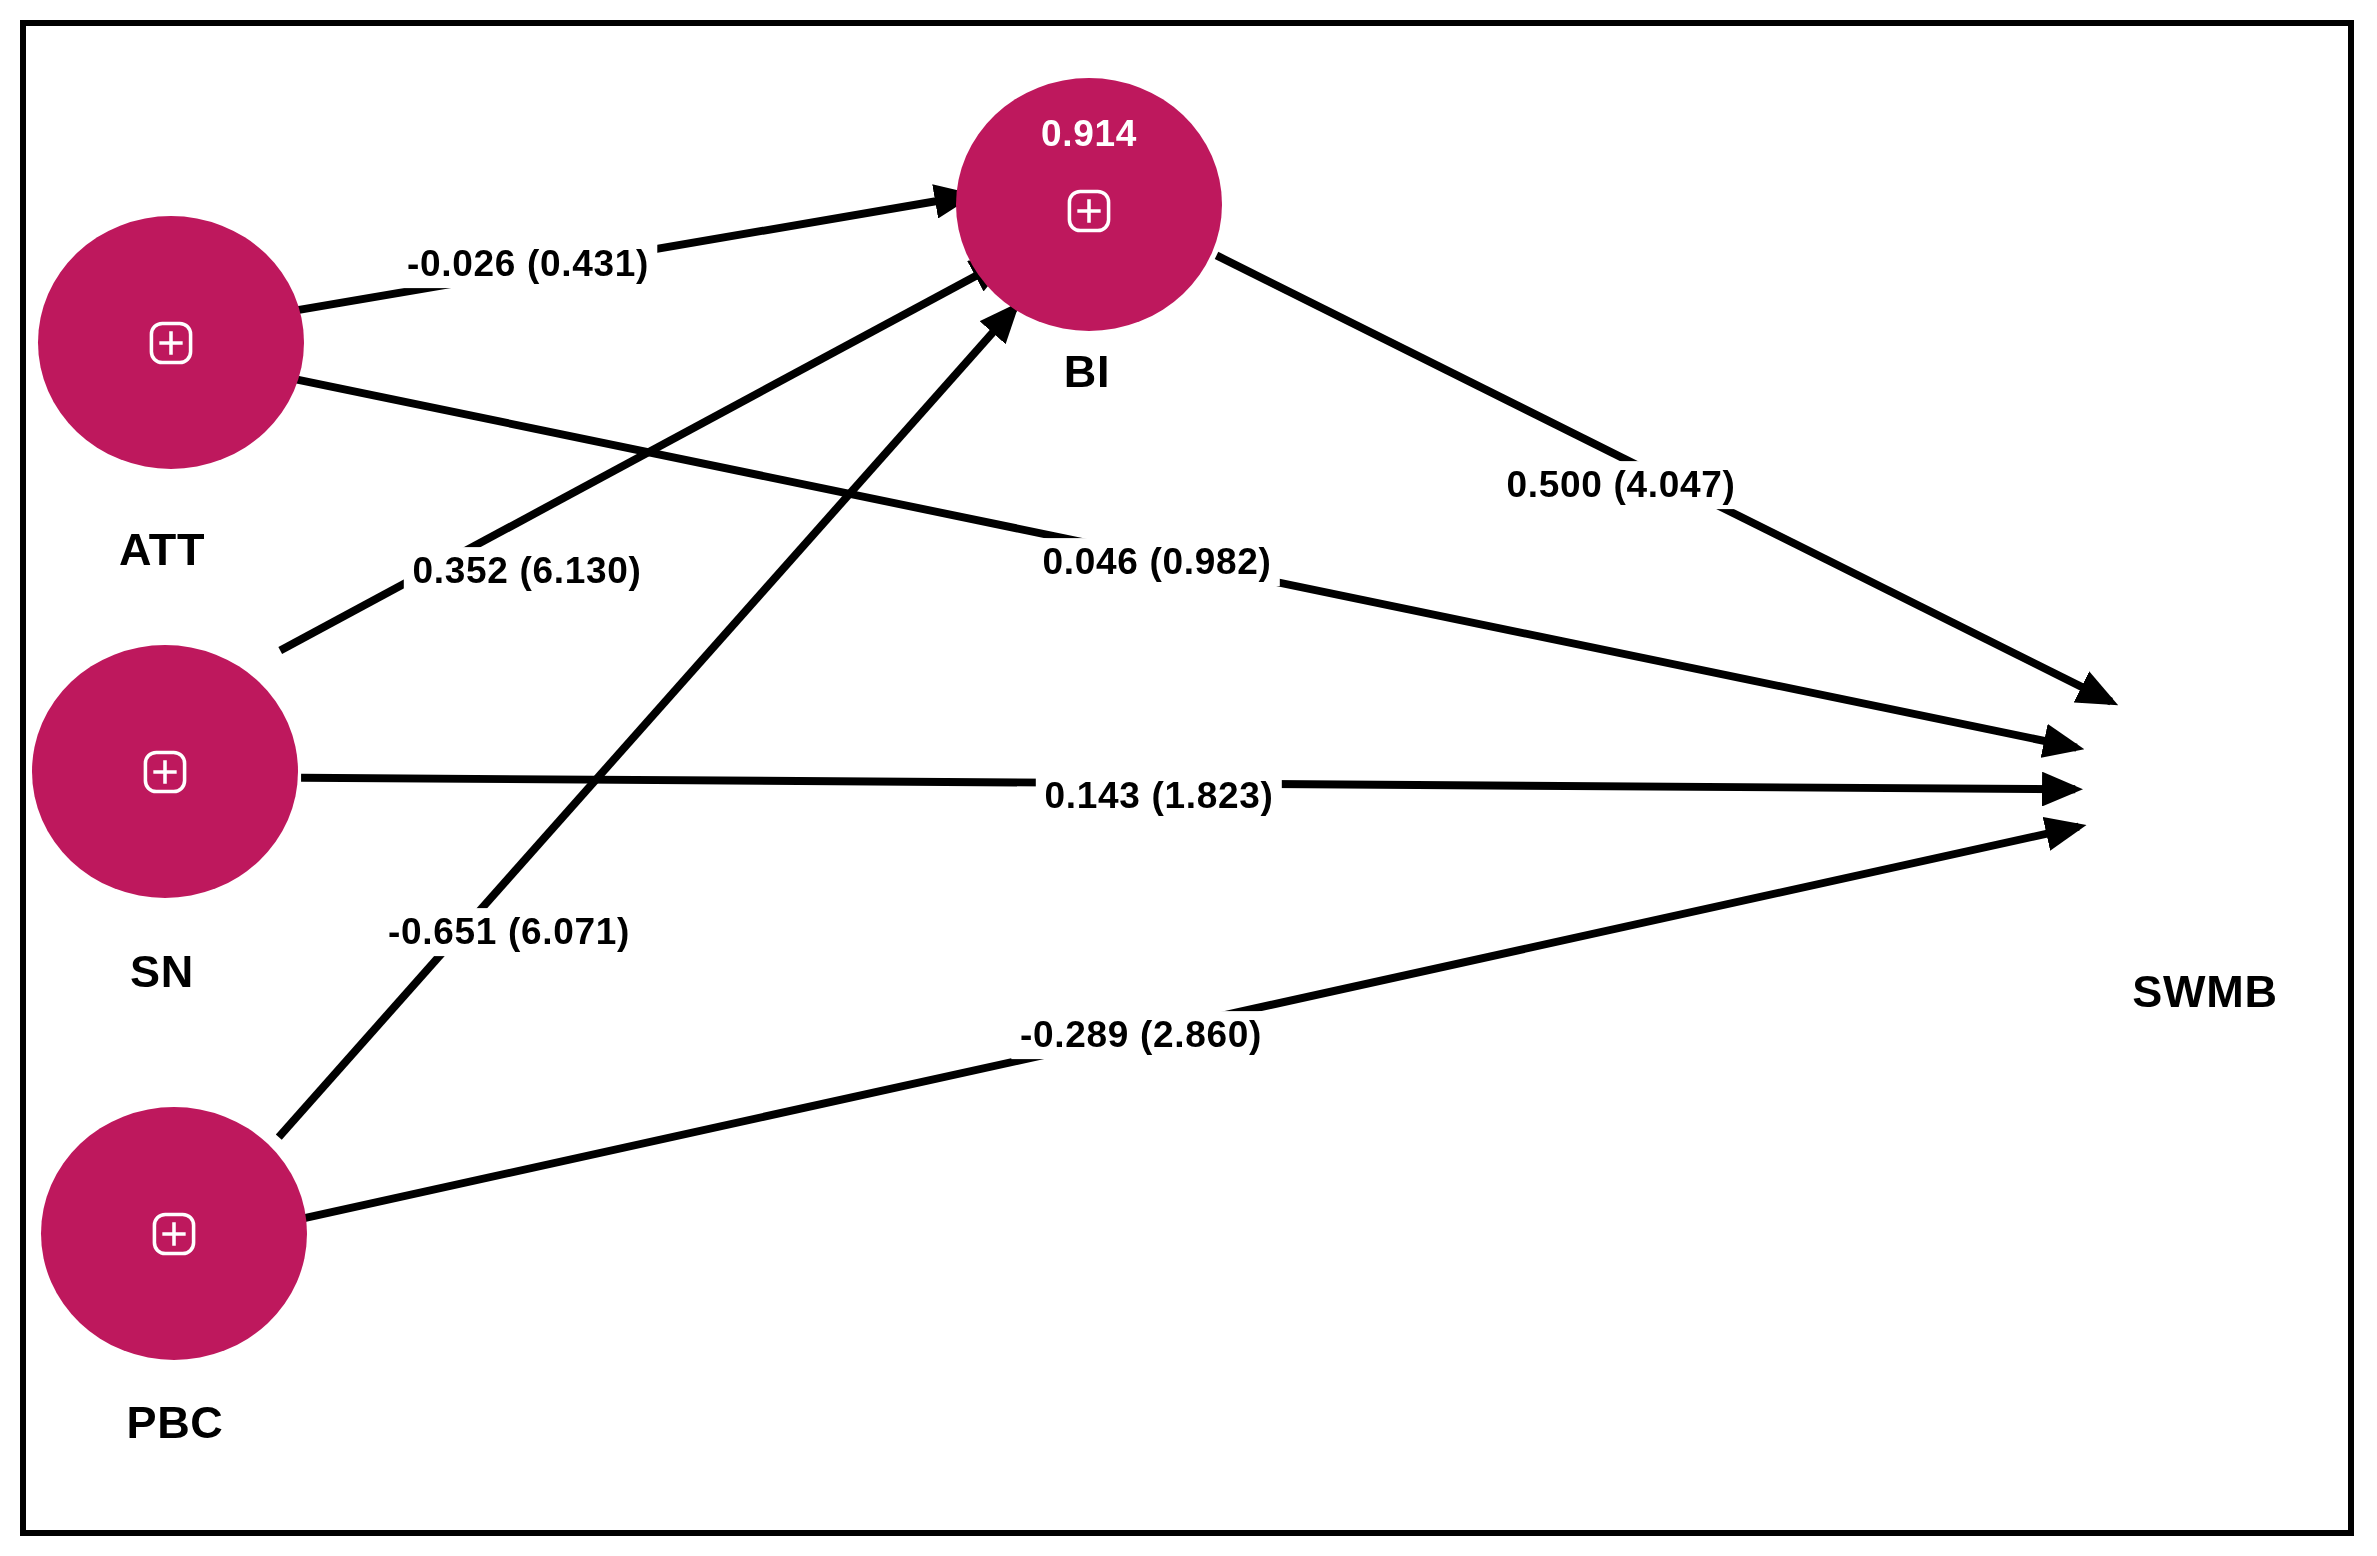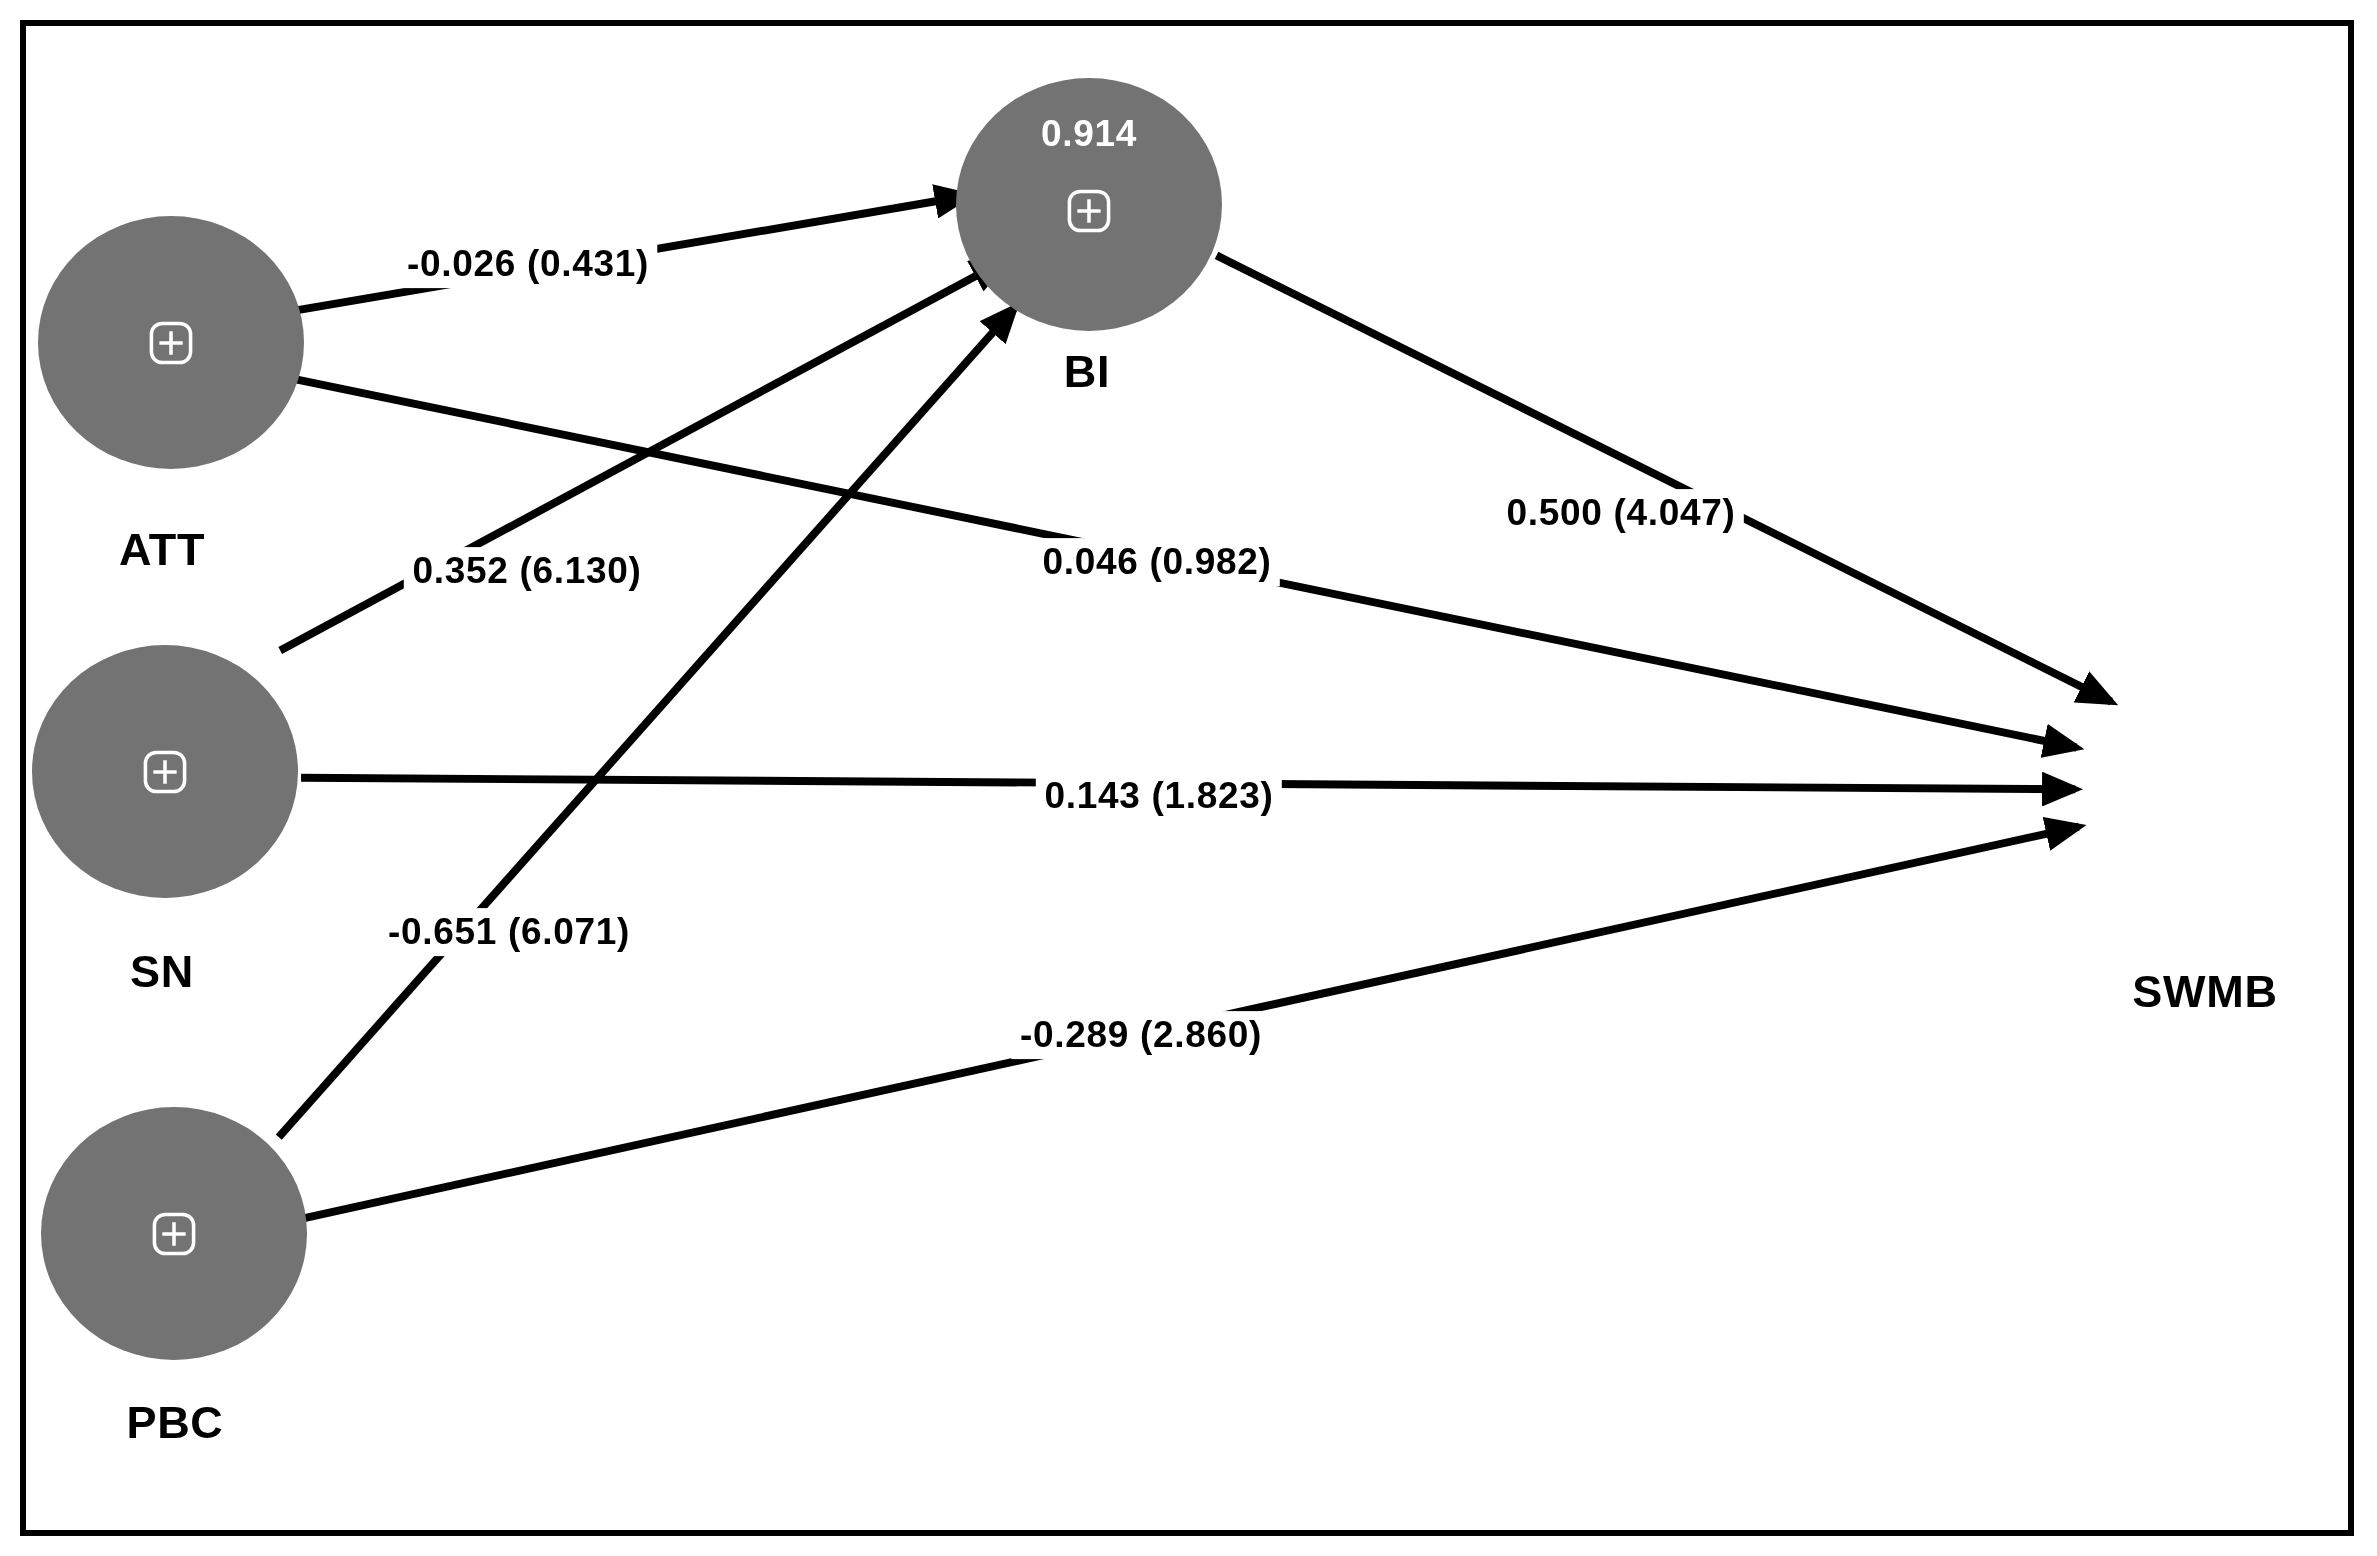--- a/index.html
+++ b/index.html
@@ -34,21 +34,21 @@
   svg.arrows path.link {
     stroke: #000000;
     stroke-width: 11;
     fill: none;
   }
   .node {
     position: absolute;
     width: 266px;
     height: 253px;
     border-radius: 50%;
-    background: #737373;
+    background: #be185d;
     display: flex;
     flex-direction: column;
     align-items: center;
     justify-content: center;
   }
   .node .rsq {
     color: #ffffff;
     font-size: 37px;
     font-weight: bold;
     line-height: 1;
@@ -146,19 +146,19 @@
       </svg>
     </span>
   </div>
   <div class="node-label" style="left:1087px; top:372px;text-align:right;">BI</div>
 
   <div class="node-label" style="left:2205px; top:992px;">SWMB</div>
 
   <div class="path-label" style="left:528px;  top:264px;">-0.026 (0.431)</div>
   <div class="path-label" style="left:527px;  top:571px;">0.352 (6.130)</div>
   <div class="path-label" style="left:509px;  top:932px;">-0.651 (6.071)</div>
-  <div class="path-label" style="left:1621px; top:485px;margin-top:28px;">0.500 (4.047)</div>
+  <div class="path-label" style="left:1621px; top:485px;">0.500 (4.047)</div>
   <div class="path-label" style="left:1157px; top:562px;">0.046 (0.982)</div>
   <div class="path-label" style="left:1159px; top:796px;">0.143 (1.823)</div>
   <div class="path-label" style="left:1141px; top:1035px;">-0.289 (2.860)</div>
 
 </div>
 
 
 </body></html>

